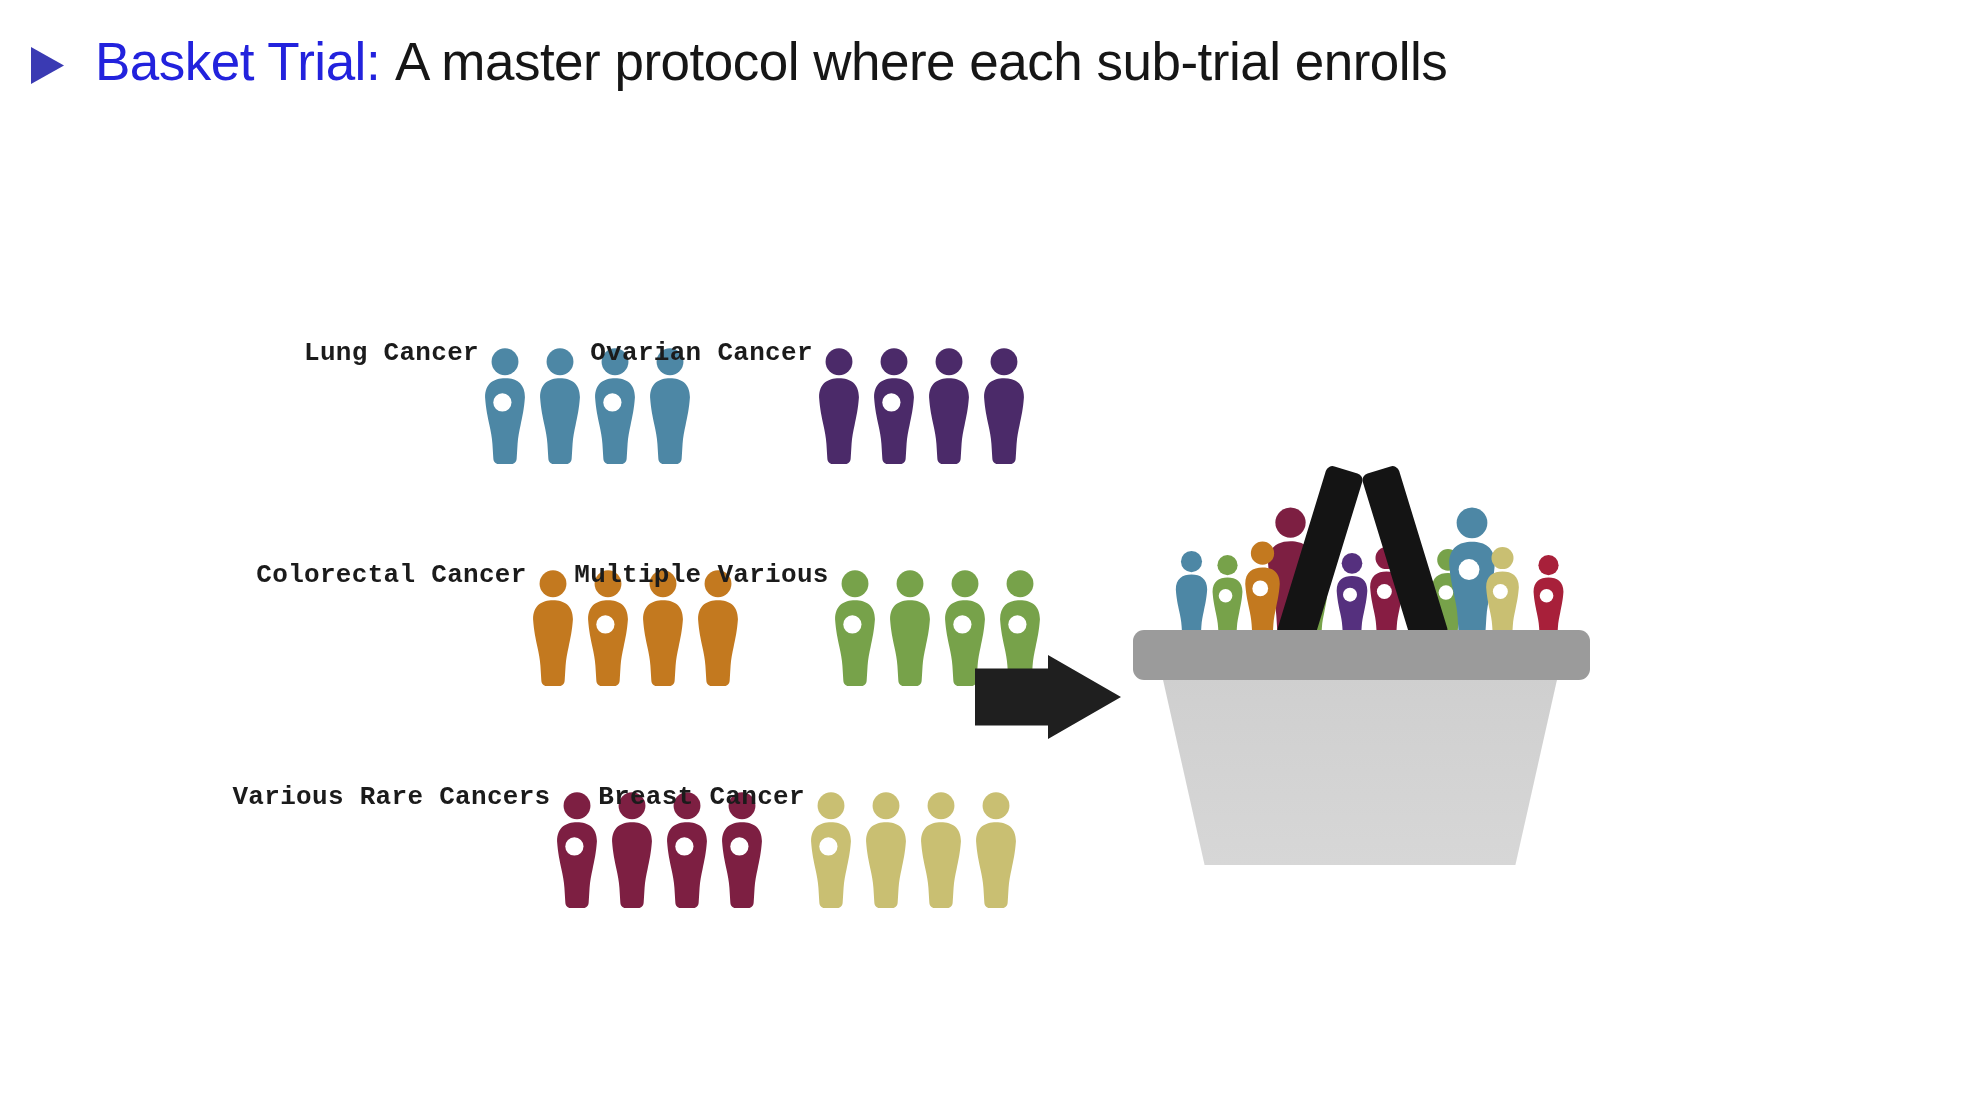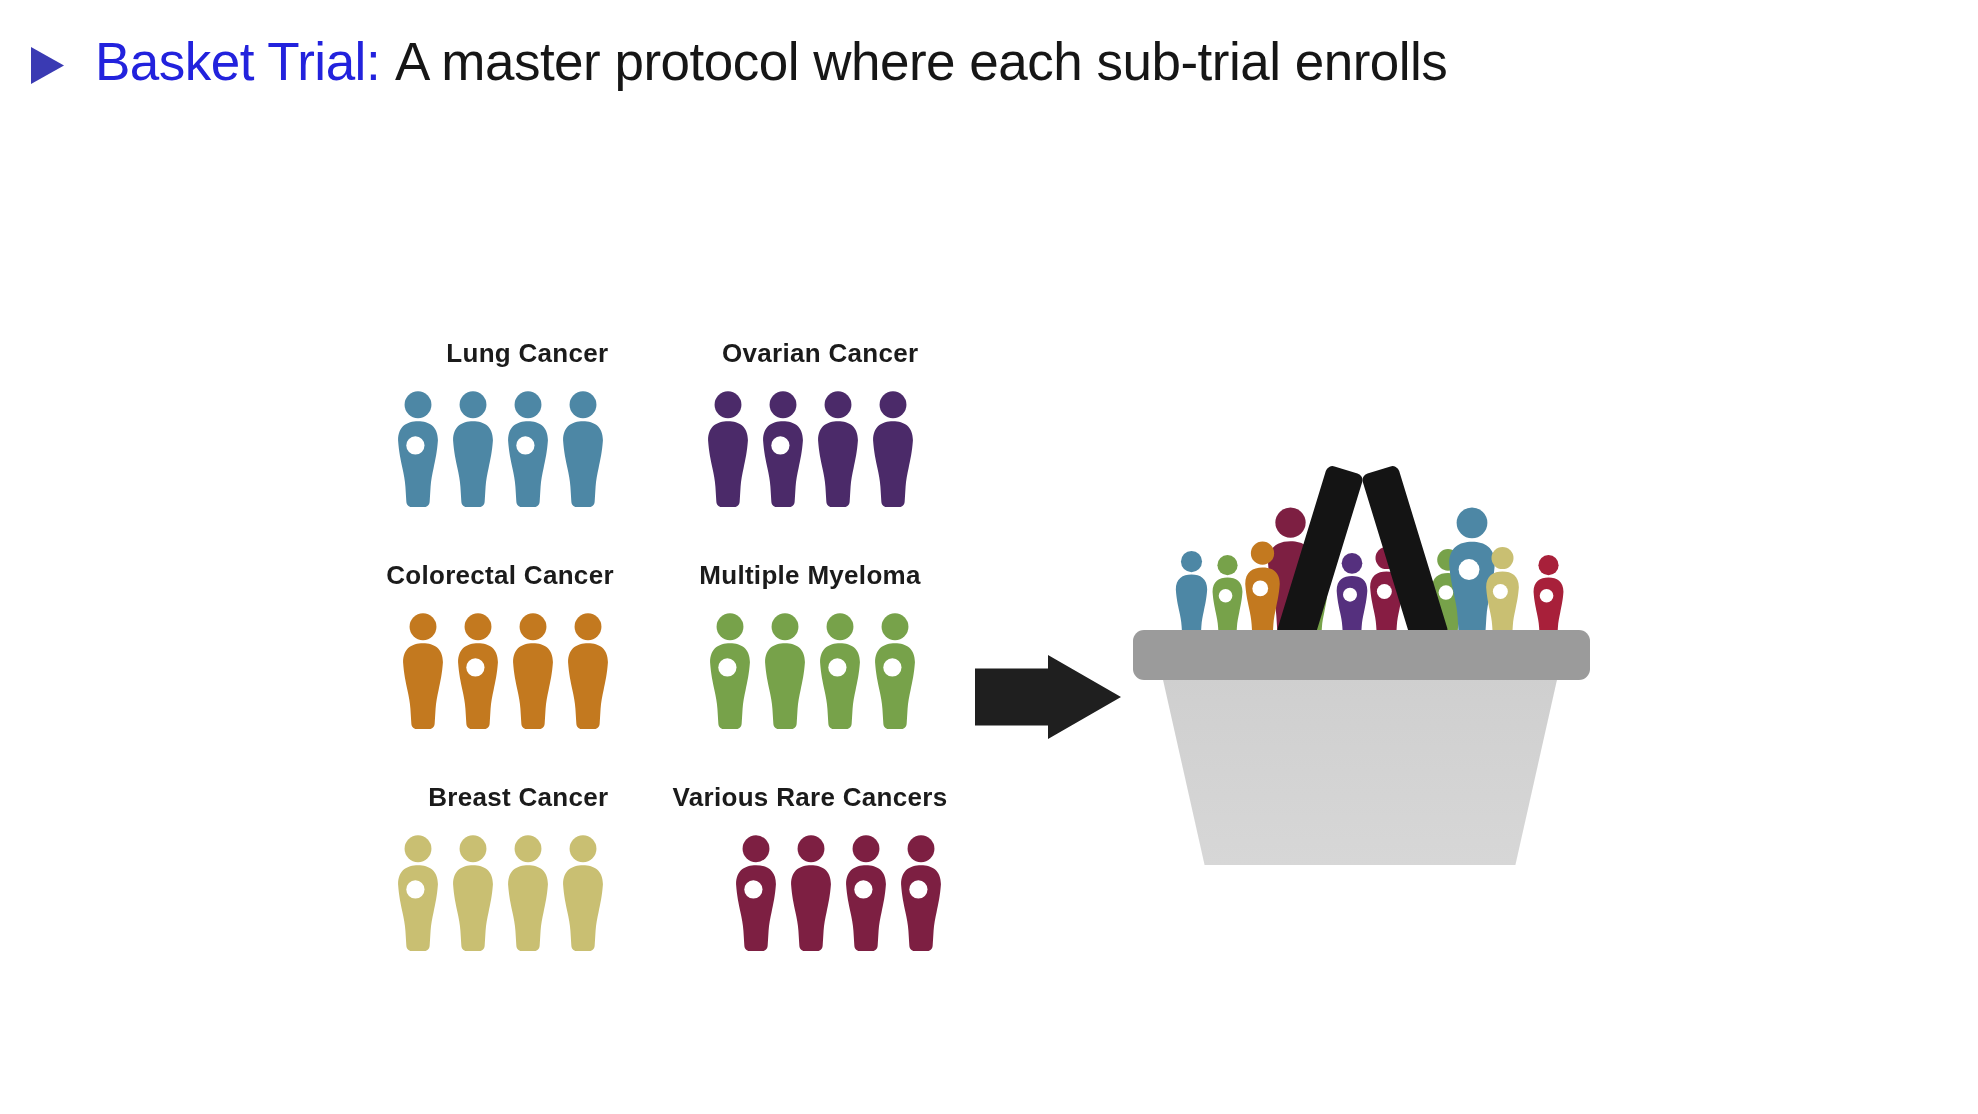--- a/index.html
+++ b/index.html
@@ -11,21 +11,21 @@
           clip-path:polygon(0 0,100% 50%,0 100%);}
   .heading{position:absolute;left:95px;top:26px;width:1560px;
            font-size:53px;line-height:71px;letter-spacing:-0.5px;color:#161616;}
   .heading .hl{color:#2222dd;margin-right:15px;}
 
   
   .figure{position:absolute;inset:0;}
 
   .groups{position:absolute;left:345px;top:338px;display:grid;
           grid-template-columns:310px 310px;grid-auto-rows:222px;justify-items:center;}
-  .group{display:flex;flex-direction:column;align-items:flex-end;}
+  .group{display:flex;flex-direction:row;align-items:flex-start;font-family:Liberation Mono, monospace;}
   .group-label{font-size:26px;font-weight:bold;color:#1b1b1b;letter-spacing:0.3px;
                white-space:nowrap;margin-bottom:12px;}
   .group-people{display:flex;gap:3px;}
   .group-people .person{width:52px;height:135px;}
 
   .person{display:block;}
   .person .p-head,.person .p-body{fill:currentColor;}
 
   .arrow{position:absolute;left:975px;top:655px;width:146px;height:84px;background:#1f1f1f;
          clip-path:polygon(0 16%,50% 16%,50% 0,100% 50%,50% 100%,50% 84%,0 84%);}
@@ -171,21 +171,21 @@
     <path class="p-body" d="M7,58 C7,42 17,36 30,36 C43,36 53,42 53,58
       C52,72 50,80 48,90 C46.5,97 45,104 44.5,112 L43.5,128
       C43.5,132 41,135 37.5,135 L22.5,135 C19,135 16.5,132 16.5,128
       L15.5,112 C15,104 13.5,97 12,90 C10,80 8,72 7,58 Z"></path>
     <circle class="p-dot" cx="27" cy="64" r="10.5" fill="#ffffff" style="display: none;"></circle>
   </svg>
 </div>
   </div>
 
   <div class="group">
-    <div class="group-label">Multiple Myeloma</div>
+    <div class="group-label">Multiple Various</div>
     <div class="group-people">
   <svg class="person" viewBox="0 0 60 135" style="color: rgb(119, 162, 74);">
     <circle class="p-head" cx="30" cy="17" r="15.5"></circle>
     <path class="p-body" d="M7,58 C7,42 17,36 30,36 C43,36 53,42 53,58
       C52,72 50,80 48,90 C46.5,97 45,104 44.5,112 L43.5,128
       C43.5,132 41,135 37.5,135 L22.5,135 C19,135 16.5,132 16.5,128
       L15.5,112 C15,104 13.5,97 12,90 C10,80 8,72 7,58 Z"></path>
     <circle class="p-dot" cx="27" cy="64" r="10.5" fill="#ffffff"></circle>
   </svg>
 
@@ -212,20 +212,61 @@
     <path class="p-body" d="M7,58 C7,42 17,36 30,36 C43,36 53,42 53,58
       C52,72 50,80 48,90 C46.5,97 45,104 44.5,112 L43.5,128
       C43.5,132 41,135 37.5,135 L22.5,135 C19,135 16.5,132 16.5,128
       L15.5,112 C15,104 13.5,97 12,90 C10,80 8,72 7,58 Z"></path>
     <circle class="p-dot" cx="27" cy="64" r="10.5" fill="#ffffff"></circle>
   </svg>
 </div>
   </div>
 
   <div class="group">
+    <div class="group-label">Various Rare Cancers</div>
+    <div class="group-people">
+  <svg class="person" viewBox="0 0 60 135" style="color: rgb(125, 31, 66);">
+    <circle class="p-head" cx="30" cy="17" r="15.5"></circle>
+    <path class="p-body" d="M7,58 C7,42 17,36 30,36 C43,36 53,42 53,58
+      C52,72 50,80 48,90 C46.5,97 45,104 44.5,112 L43.5,128
+      C43.5,132 41,135 37.5,135 L22.5,135 C19,135 16.5,132 16.5,128
+      L15.5,112 C15,104 13.5,97 12,90 C10,80 8,72 7,58 Z"></path>
+    <circle class="p-dot" cx="27" cy="64" r="10.5" fill="#ffffff"></circle>
+  </svg>
+
+  <svg class="person" viewBox="0 0 60 135" style="color: rgb(125, 31, 66);">
+    <circle class="p-head" cx="30" cy="17" r="15.5"></circle>
+    <path class="p-body" d="M7,58 C7,42 17,36 30,36 C43,36 53,42 53,58
+      C52,72 50,80 48,90 C46.5,97 45,104 44.5,112 L43.5,128
+      C43.5,132 41,135 37.5,135 L22.5,135 C19,135 16.5,132 16.5,128
+      L15.5,112 C15,104 13.5,97 12,90 C10,80 8,72 7,58 Z"></path>
+    <circle class="p-dot" cx="27" cy="64" r="10.5" fill="#ffffff" style="display: none;"></circle>
+  </svg>
+
+  <svg class="person" viewBox="0 0 60 135" style="color: rgb(125, 31, 66);">
+    <circle class="p-head" cx="30" cy="17" r="15.5"></circle>
+    <path class="p-body" d="M7,58 C7,42 17,36 30,36 C43,36 53,42 53,58
+      C52,72 50,80 48,90 C46.5,97 45,104 44.5,112 L43.5,128
+      C43.5,132 41,135 37.5,135 L22.5,135 C19,135 16.5,132 16.5,128
+      L15.5,112 C15,104 13.5,97 12,90 C10,80 8,72 7,58 Z"></path>
+    <circle class="p-dot" cx="27" cy="64" r="10.5" fill="#ffffff"></circle>
+  </svg>
+
+  <svg class="person" viewBox="0 0 60 135" style="color: rgb(125, 31, 66);">
+    <circle class="p-head" cx="30" cy="17" r="15.5"></circle>
+    <path class="p-body" d="M7,58 C7,42 17,36 30,36 C43,36 53,42 53,58
+      C52,72 50,80 48,90 C46.5,97 45,104 44.5,112 L43.5,128
+      C43.5,132 41,135 37.5,135 L22.5,135 C19,135 16.5,132 16.5,128
+      L15.5,112 C15,104 13.5,97 12,90 C10,80 8,72 7,58 Z"></path>
+    <circle class="p-dot" cx="27" cy="64" r="10.5" fill="#ffffff"></circle>
+  </svg>
+</div>
+  </div>
+
+  <div class="group">
     <div class="group-label">Breast Cancer</div>
     <div class="group-people">
   <svg class="person" viewBox="0 0 60 135" style="color: rgb(201, 191, 114);">
     <circle class="p-head" cx="30" cy="17" r="15.5"></circle>
     <path class="p-body" d="M7,58 C7,42 17,36 30,36 C43,36 53,42 53,58
       C52,72 50,80 48,90 C46.5,97 45,104 44.5,112 L43.5,128
       C43.5,132 41,135 37.5,135 L22.5,135 C19,135 16.5,132 16.5,128
       L15.5,112 C15,104 13.5,97 12,90 C10,80 8,72 7,58 Z"></path>
     <circle class="p-dot" cx="27" cy="64" r="10.5" fill="#ffffff"></circle>
   </svg>
@@ -248,61 +289,20 @@
     <circle class="p-dot" cx="27" cy="64" r="10.5" fill="#ffffff" style="display: none;"></circle>
   </svg>
 
   <svg class="person" viewBox="0 0 60 135" style="color: rgb(201, 191, 114);">
     <circle class="p-head" cx="30" cy="17" r="15.5"></circle>
     <path class="p-body" d="M7,58 C7,42 17,36 30,36 C43,36 53,42 53,58
       C52,72 50,80 48,90 C46.5,97 45,104 44.5,112 L43.5,128
       C43.5,132 41,135 37.5,135 L22.5,135 C19,135 16.5,132 16.5,128
       L15.5,112 C15,104 13.5,97 12,90 C10,80 8,72 7,58 Z"></path>
     <circle class="p-dot" cx="27" cy="64" r="10.5" fill="#ffffff" style="display: none;"></circle>
-  </svg>
-</div>
-  </div>
-
-  <div class="group">
-    <div class="group-label">Various Rare Cancers</div>
-    <div class="group-people">
-  <svg class="person" viewBox="0 0 60 135" style="color: rgb(125, 31, 66);">
-    <circle class="p-head" cx="30" cy="17" r="15.5"></circle>
-    <path class="p-body" d="M7,58 C7,42 17,36 30,36 C43,36 53,42 53,58
-      C52,72 50,80 48,90 C46.5,97 45,104 44.5,112 L43.5,128
-      C43.5,132 41,135 37.5,135 L22.5,135 C19,135 16.5,132 16.5,128
-      L15.5,112 C15,104 13.5,97 12,90 C10,80 8,72 7,58 Z"></path>
-    <circle class="p-dot" cx="27" cy="64" r="10.5" fill="#ffffff"></circle>
-  </svg>
-
-  <svg class="person" viewBox="0 0 60 135" style="color: rgb(125, 31, 66);">
-    <circle class="p-head" cx="30" cy="17" r="15.5"></circle>
-    <path class="p-body" d="M7,58 C7,42 17,36 30,36 C43,36 53,42 53,58
-      C52,72 50,80 48,90 C46.5,97 45,104 44.5,112 L43.5,128
-      C43.5,132 41,135 37.5,135 L22.5,135 C19,135 16.5,132 16.5,128
-      L15.5,112 C15,104 13.5,97 12,90 C10,80 8,72 7,58 Z"></path>
-    <circle class="p-dot" cx="27" cy="64" r="10.5" fill="#ffffff" style="display: none;"></circle>
-  </svg>
-
-  <svg class="person" viewBox="0 0 60 135" style="color: rgb(125, 31, 66);">
-    <circle class="p-head" cx="30" cy="17" r="15.5"></circle>
-    <path class="p-body" d="M7,58 C7,42 17,36 30,36 C43,36 53,42 53,58
-      C52,72 50,80 48,90 C46.5,97 45,104 44.5,112 L43.5,128
-      C43.5,132 41,135 37.5,135 L22.5,135 C19,135 16.5,132 16.5,128
-      L15.5,112 C15,104 13.5,97 12,90 C10,80 8,72 7,58 Z"></path>
-    <circle class="p-dot" cx="27" cy="64" r="10.5" fill="#ffffff"></circle>
-  </svg>
-
-  <svg class="person" viewBox="0 0 60 135" style="color: rgb(125, 31, 66);">
-    <circle class="p-head" cx="30" cy="17" r="15.5"></circle>
-    <path class="p-body" d="M7,58 C7,42 17,36 30,36 C43,36 53,42 53,58
-      C52,72 50,80 48,90 C46.5,97 45,104 44.5,112 L43.5,128
-      C43.5,132 41,135 37.5,135 L22.5,135 C19,135 16.5,132 16.5,128
-      L15.5,112 C15,104 13.5,97 12,90 C10,80 8,72 7,58 Z"></path>
-    <circle class="p-dot" cx="27" cy="64" r="10.5" fill="#ffffff"></circle>
   </svg>
 </div>
   </div>
 </div>
 
     <div class="arrow"></div>
 
     <div class="basket">
       <div class="basket-body"></div>
       <div class="basket-people">

